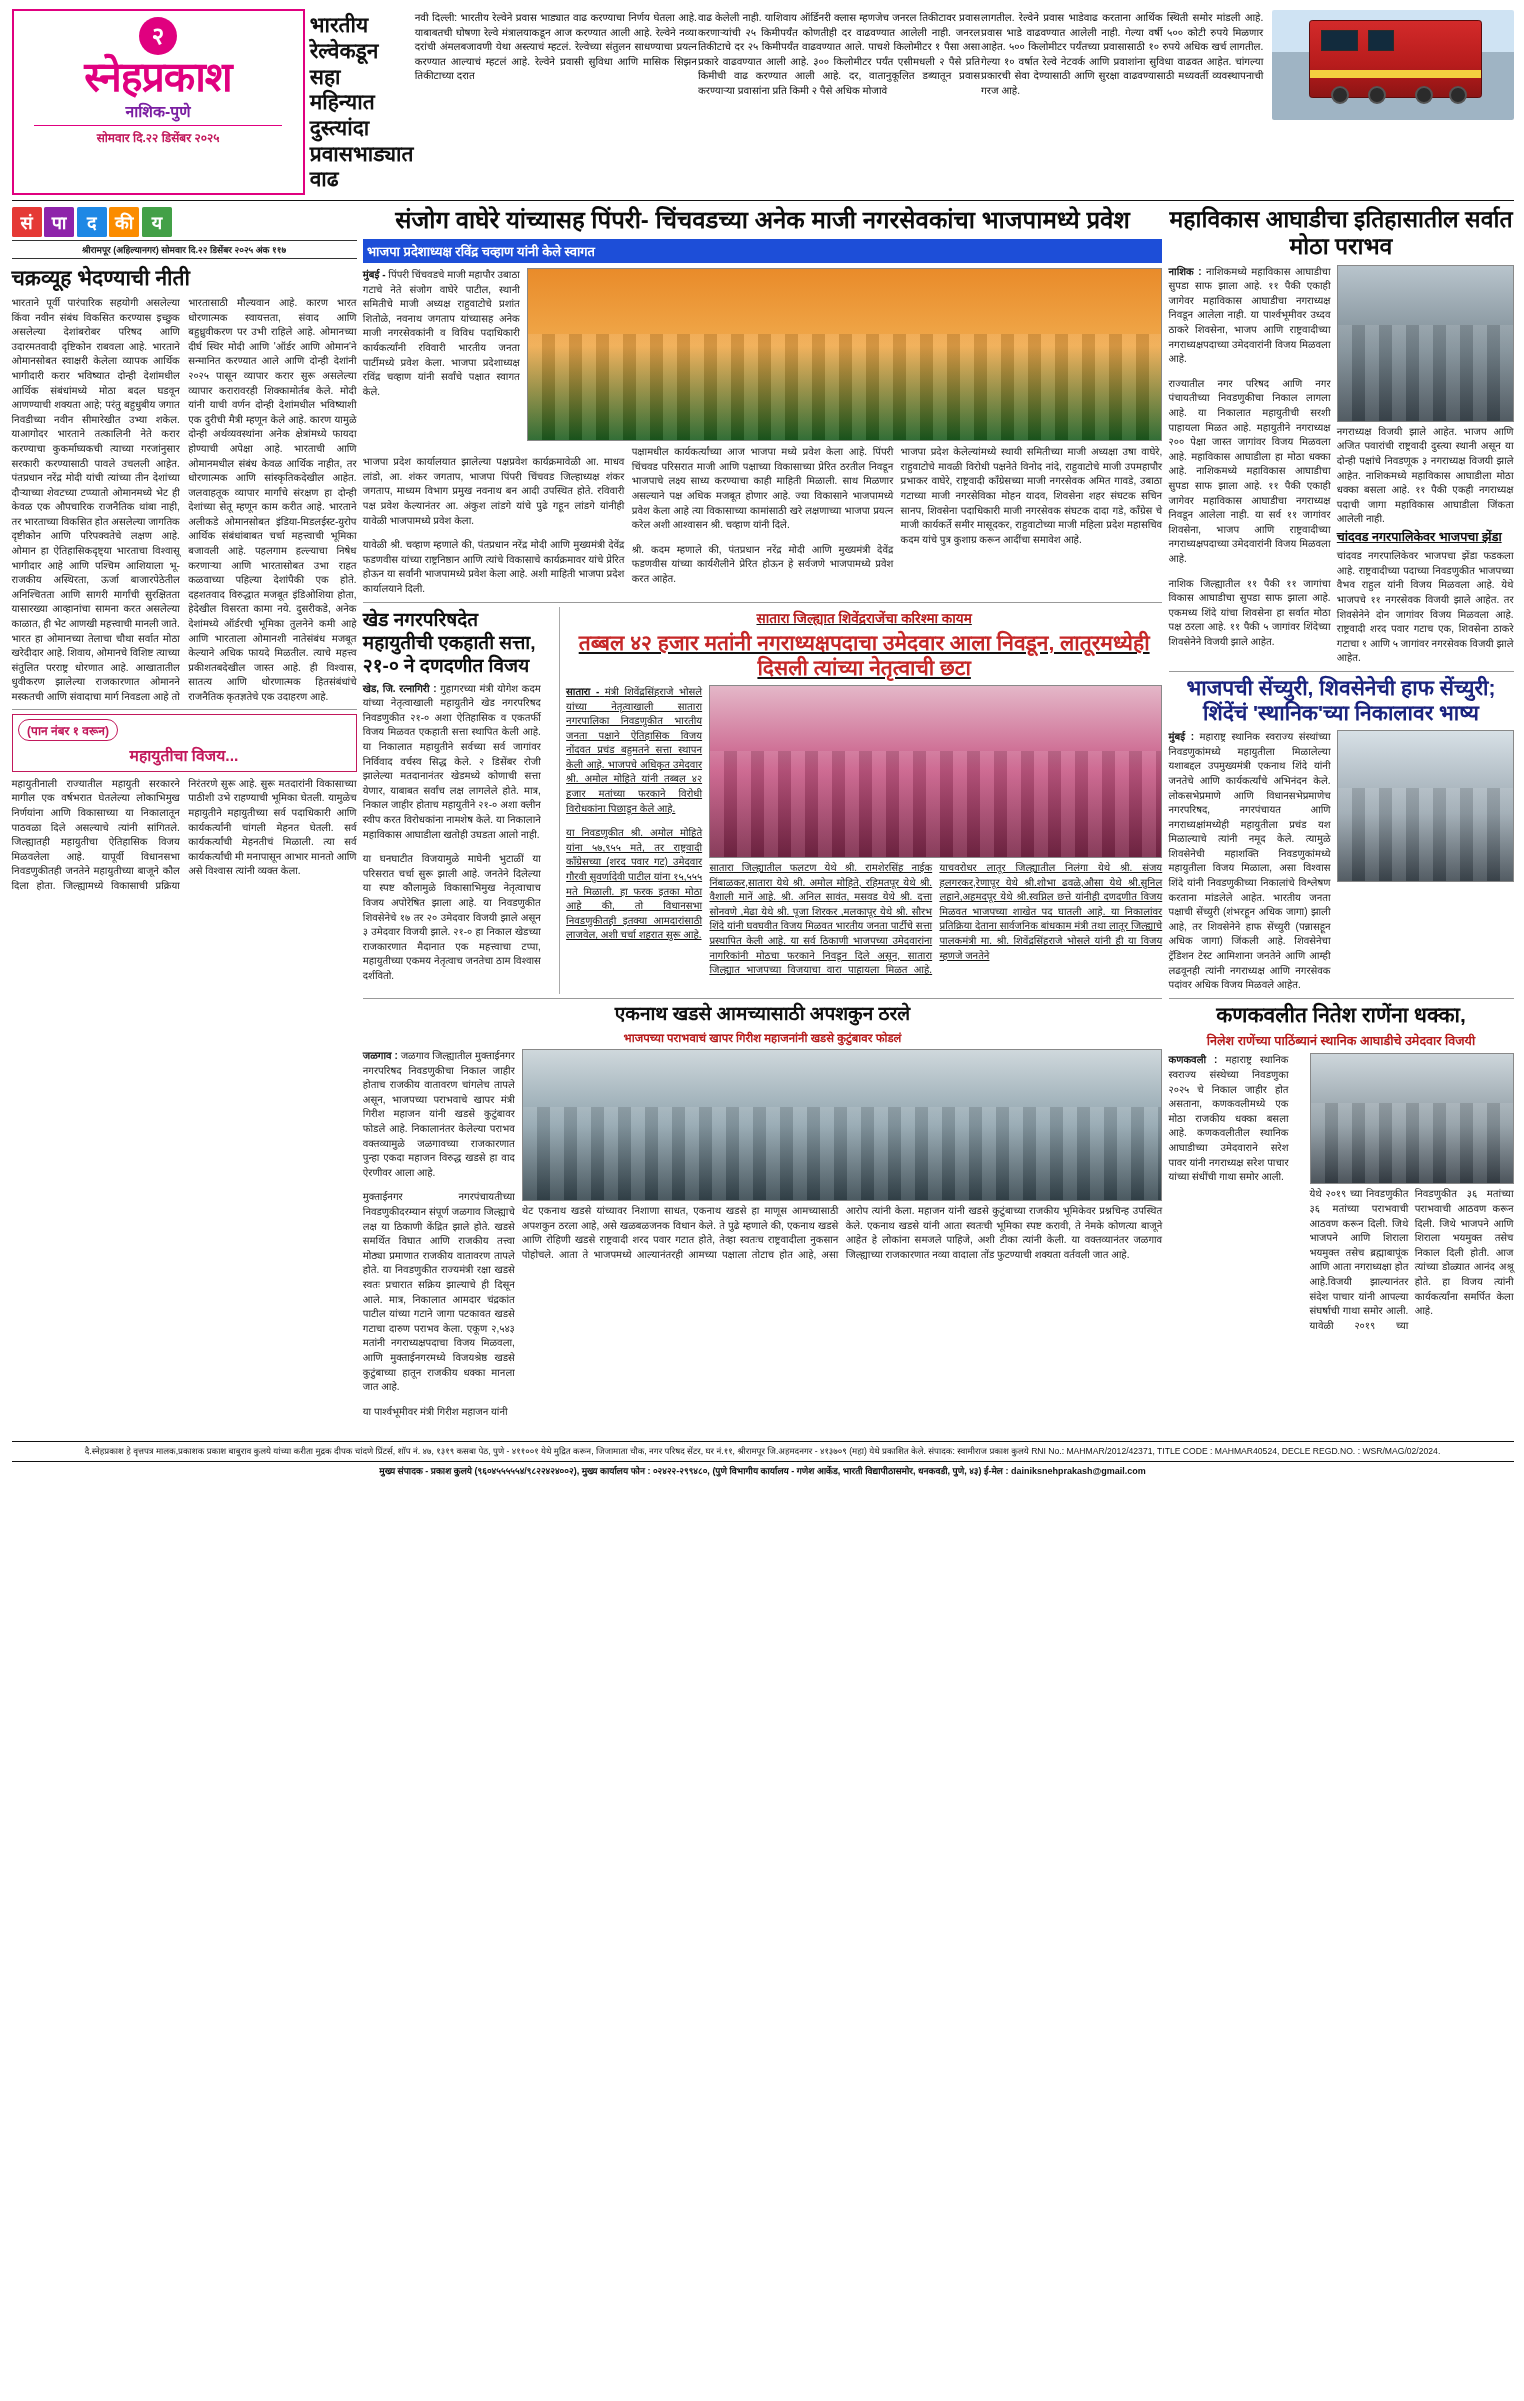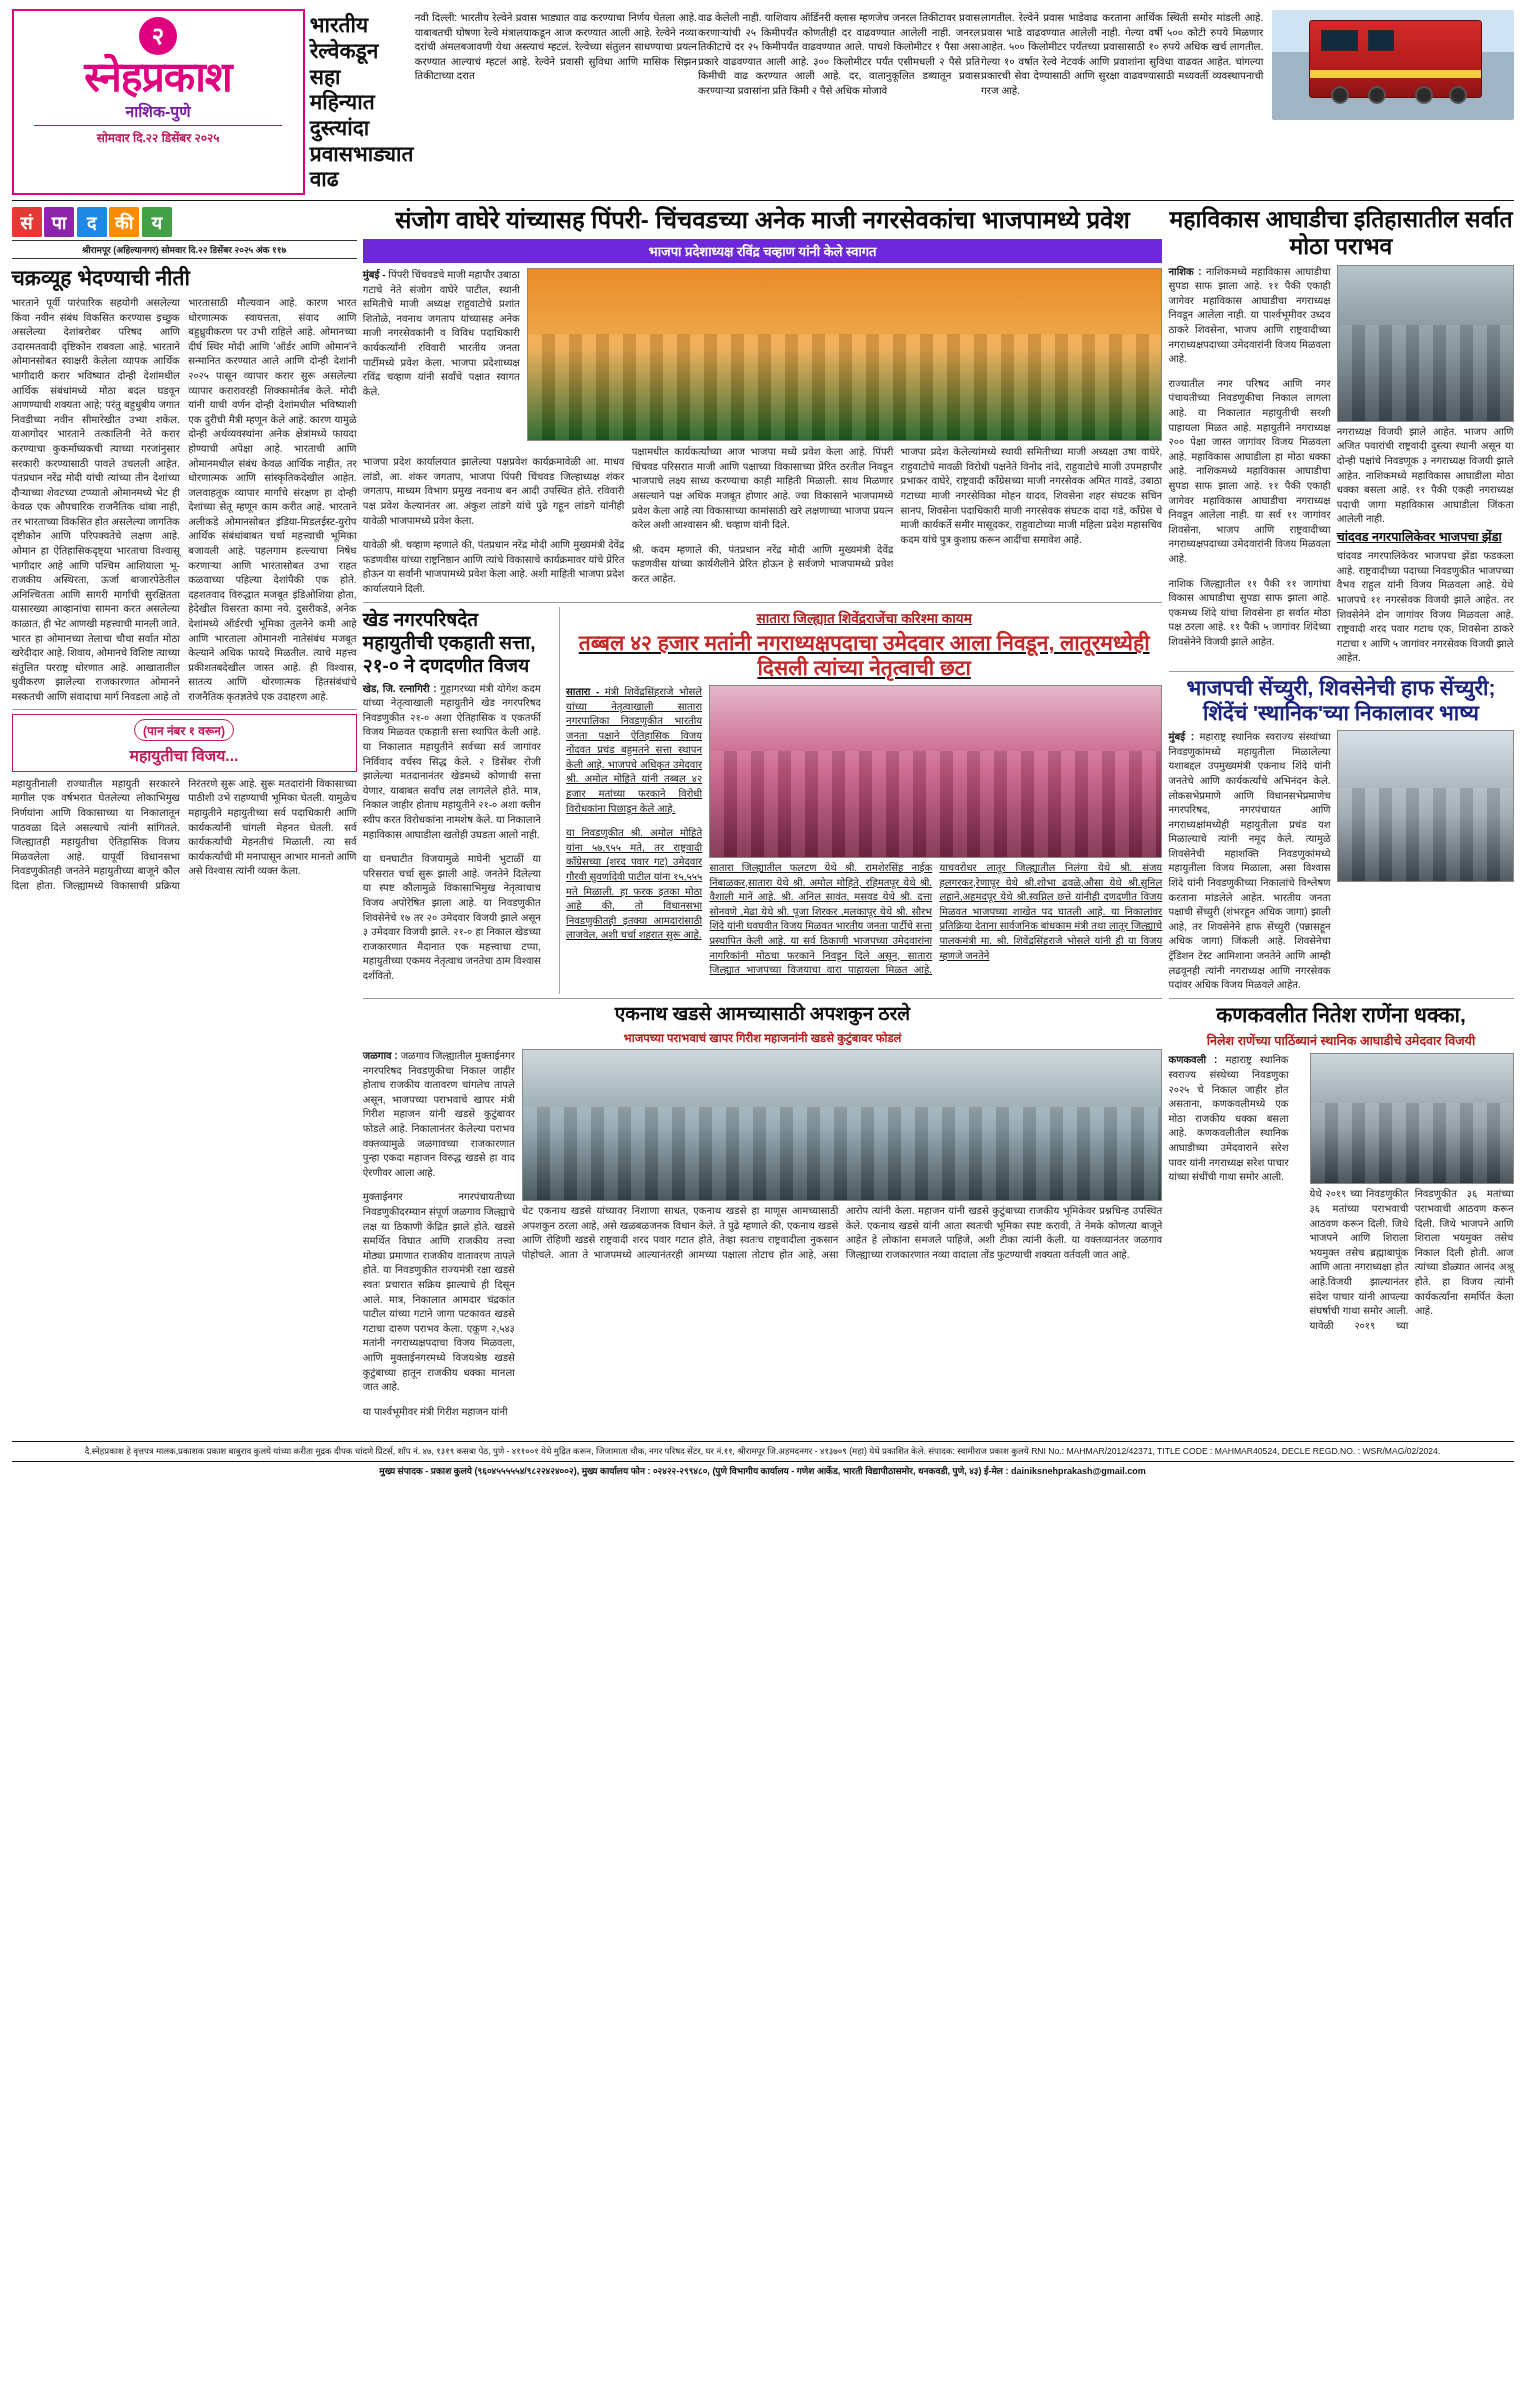--- a/index.html
+++ b/index.html
@@ -125,22 +125,22 @@
   .three-col{column-count:3;column-gap:7.3px;}
 
   
   .headline{
     font-size:24px;font-weight:bold;line-height:1.18;color:#0d0d0d;text-align:center;
     margin:1px 0 4.2px 0;
   }
   .headline.red{color:#c62828;}
   .headline.blue{color:#1a237e;}
   .subbar{
-    background:#6d28d9;color:#fff;font-size:13px;font-weight:bold;
-    text-align:center;padding:3.1px 4.2px;margin:3.1px 0 5.2px 0;
+    background:#1d4ed8;color:#fff;font-size:13px;font-weight:bold;
+    text-align:left;padding:3.1px 4.2px;margin:3.1px 0 5.2px 0;
   }
   .subline{
     font-size:13.6px;font-weight:bold;text-align:center;color:#b71c1c;margin:1px 0 4.2px 0;
   }
   .dateline{font-weight:bold;}
 
   
   .photo{
     width:100%;border:1px solid #888;background:#e9e4da;position:relative;overflow:hidden;
   }
@@ -227,21 +227,21 @@
         <div class="sq sq5">य</div>
       </div>
 
       <div class="issue-line">श्रीरामपूर (अहिल्यानगर) सोमवार दि.२२ डिसेंबर २०२५ अंक ११७</div>
       <div class="edit-title">चक्रव्यूह भेदण्याची नीती</div>
       <div class="body-text two-col">भारताने पूर्वी पारंपारिक सहयोगी असलेल्या किंवा नवीन संबंध विकसित करण्यास इच्छुक असलेल्या देशांबरोबर परिषद आणि उदारमतवादी दृष्टिकोन राबवला आहे. भारताने ओमानसोबत स्वाक्षरी केलेला व्यापक आर्थिक भागीदारी करार भविष्यात दोन्ही देशांमधील आर्थिक संबंधांमध्ये मोठा बदल घडवून आणण्याची शक्यता आहे; परंतु बहुधुबीय जगात निवडीच्या नवीन सीमारेखीत उभ्या शकेल. याआगोदर भारताने तत्कालिनी नेते करार करण्याचा कुकर्माघ्यकची त्याच्या गरजांनुसार सरकारी करण्यासाठी पावले उचलली आहेत. पंतप्रधान नरेंद्र मोदी यांची त्यांच्या तीन देशांच्या दौऱ्याच्या शेवटच्या टप्प्यातो ओमानमध्ये भेट ही केवळ एक औपचारिक राजनैतिक थांबा नाही, तर भारताच्या विकसित होत असलेल्या जागतिक दृष्टीकोन आणि परिपक्वतेचे लक्षण आहे. ओमान हा ऐतिहासिकदृष्ट्या भारताचा विश्वासू भागीदार आहे आणि पश्चिम आशियाला भू-राजकीय अस्थिरता, ऊर्जा बाजारपेठेतील अनिश्चितता आणि सागरी मार्गांची सुरक्षितता यासारख्या आव्हानांचा सामना करत असलेल्या काळात, ही भेट आणखी महत्त्वाची मानली जाते. भारत हा ओमानच्या तेलाचा चौथा सर्वात मोठा खरेदीदार आहे. शिवाय, ओमानचे विशिष्ट त्याच्या संतुलित परराष्ट्र धोरणात आहे. आखातातील धुवीकरण झालेल्या राजकारणात ओमानने मस्कतची आणि संवादाचा मार्ग निवडला आहे तो भारतासाठी मौल्यवान आहे. कारण भारत धोरणात्मक स्वायत्तता, संवाद आणि बहुध्रुवीकरण पर उभी राहिले आहे. ओमानच्या दीर्घ स्थिर मोदी आणि 'ऑर्डर आणि ओमान'ने सन्मानित करण्यात आले आणि दोन्ही देशांनी २०२५ पासून व्यापार करार सुरू असलेल्या व्यापार करारावरही शिक्कामोर्तब केले. मोदी यांनी याची वर्णन दोन्ही देशांमधील भविष्याशी एक दुरीची मैत्री म्हणून केले आहे. कारण यामुळे दोन्ही अर्थव्यवस्थांना अनेक क्षेत्रांमध्ये फायदा होण्याची अपेक्षा आहे. भारताची आणि ओमानमधील संबंध केवळ आर्थिक नाहीत, तर धोरणात्मक आणि सांस्कृतिकदेखील आहेत. जलवाहतूक व्यापार मार्गांचे संरक्षण हा दोन्ही देशांच्या सेतू म्हणून काम करीत आहे. भारताने अलीकडे ओमानसोबत इंडिया-मिडलईस्ट-युरोप आर्थिक संबंधांबाबत चर्चा महत्त्वाची भूमिका बजावली आहे. पहलगाम हल्ल्याचा निषेध करणाऱ्या आणि भारतासोबत उभा राहत कळवाच्या पहिल्या देशांपैकी एक होते. दहशतवाद विरुद्धात मजबूत इंडिओशिया होता, हेदेखील विसरता कामा नये. दुसरीकडे, अनेक देशांमध्ये ऑर्डरची भूमिका तुलनेने कमी आहे आणि भारताला ओमानशी नातेसंबंध मजबूत केल्याने अधिक फायदे मिळतील. त्याचे महत्त्व प्रकीशतबदेखील जास्त आहे. ही विश्वास, सातत्य आणि धोरणात्मक हितसंबंधांचे राजनैतिक कृतज्ञतेचे एक उदाहरण आहे.</div>
 
       <hr class="thin">
 
       <div class="box-red">
-        <div style="text-align:center;">
+        <div style="">
           <span class="cont-note">(पान नंबर १ वरून)</span>
         </div>
         <div class="pink-title">महायुतीचा विजय...</div>
       </div>
       <div class="body-text two-col">महायुतीनाली राज्यातील महायुती सरकारने मागील एक वर्षभरात घेतलेल्या लोकाभिमुख निर्णयांना आणि विकासाच्या या निकालातून पाठवळा दिले असल्याचे त्यांनी सांगितले. जिल्ह्यातही महायुतीचा ऐतिहासिक विजय मिळवलेला आहे. यापूर्वी विधानसभा निवडणुकीतही जनतेने महायुतीच्या बाजूने कौल दिला होता. जिल्ह्यामध्ये विकासाची प्रक्रिया निरंतरणे सुरू आहे. सुरू मतदारांनी विकासाच्या पाठीशी उभे राहण्याची भूमिका घेतली. यामुळेच महायुतीने महायुतीच्या सर्व पदाधिकारी आणि कार्यकर्त्यांनी चांगली मेहनत घेतली. सर्व कार्यकर्त्यांची मेहनतीचं मिळाली. त्या सर्व कार्यकर्त्यांची मी मनापासून आभार मानतो आणि असे विश्वास त्यांनी व्यक्त केला.</div>
     </div>
 
     <div class="colMid">
 
       <div class="block">

